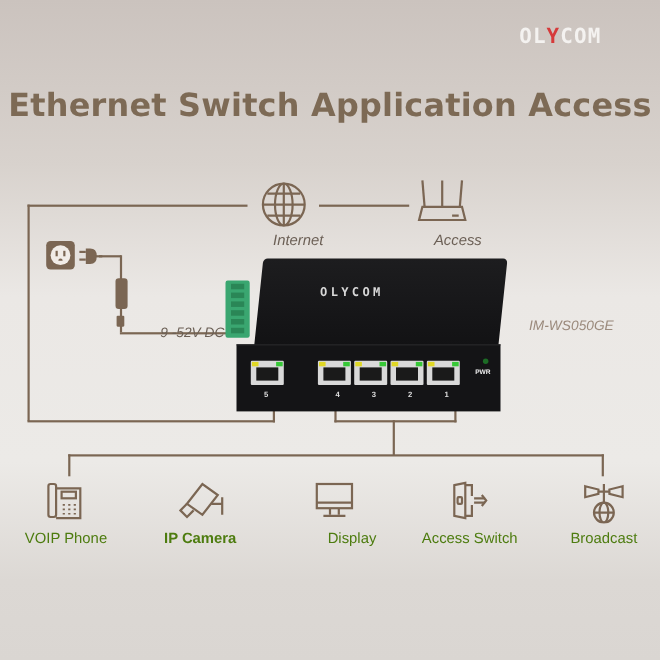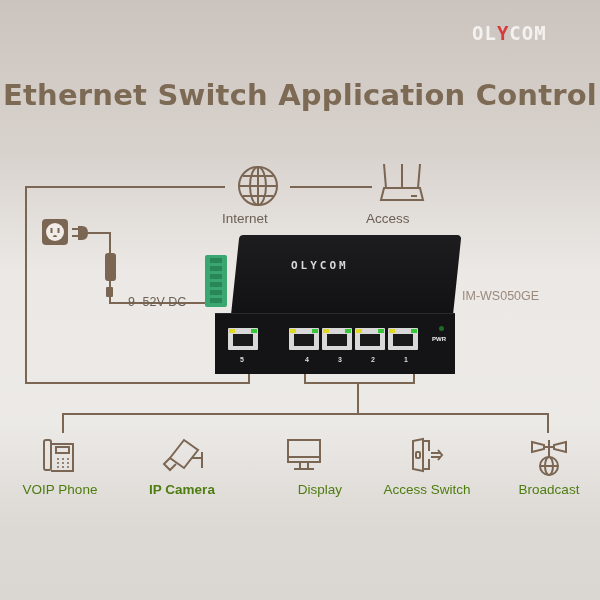--- a/index.html
+++ b/index.html
@@ -13,21 +13,21 @@
       left:472px; top:22px; width:108px; height:22px;
       font-family:"DejaVu Sans Mono", monospace; font-size:19px; letter-spacing:1px;
       color:#f4f2f0; font-weight:bold;
     }
     .logo .y { color:#d63a3a; }
     .title {
       left:0; top:78px; width:600px; text-align:center;
       font-family:"DejaVu Sans", sans-serif; font-weight:bold; font-size:29px;
       color:#7d6a55; letter-spacing:0.2px;
     }
-    .lbl { font-size:13.5px; color:#6b5f55; text-align:left; }
+    .lbl { font-size:13.5px; color:#6b5f55; text-align:right;font-style:italic; }
     .bottom-lbl { font-size:13.5px; color:#4d7c0f; text-align:center; width:120px; }
     .wire { position:absolute; background:#7b6653; }
     .switch {
       left:215px; top:235px; width:240px; height:138px;
     }
     .switch-top {
       position:absolute; left:16px; top:0; width:222px; height:80px;
       background: linear-gradient(180deg, #1d1d1f 0%, #121214 100%);
       border-radius:4px 4px 0 0;
       transform: skewX(-6deg); transform-origin:bottom left;
@@ -52,21 +52,21 @@
     .terminal {
       left:205px; top:255px; width:22px; height:52px; background:#3aa670; border-radius:2px;
     }
     .terminal i { display:block; width:12px; height:5px; background:#2a8656; margin:3px auto 0; }
   </style>
 </head>
 <body>
 
 <div class="abs logo"><span>OL</span><span class="y">Y</span><span>COM</span></div>
 
-<div class="abs title">Ethernet Switch Application Control</div>
+<div class="abs title">Ethernet Switch Application Access</div>
 
 <div class="wire" style="left:25px; top:186px; width:200px; height:2px;"></div>
 <div class="wire" style="left:25px; top:186px; width:2px; height:197px;"></div>
 <div class="wire" style="left:25px; top:382px; width:225px; height:2px;"></div>
 <div class="wire" style="left:248px; top:366px; width:2px; height:18px;"></div>
 
 <div class="wire" style="left:290px; top:186px; width:82px; height:2px;"></div>
 
 <div class="wire" style="left:90px; top:232px; width:20px; height:2px;"></div>
 <div class="wire" style="left:109px; top:232px; width:2px; height:22px;"></div>

